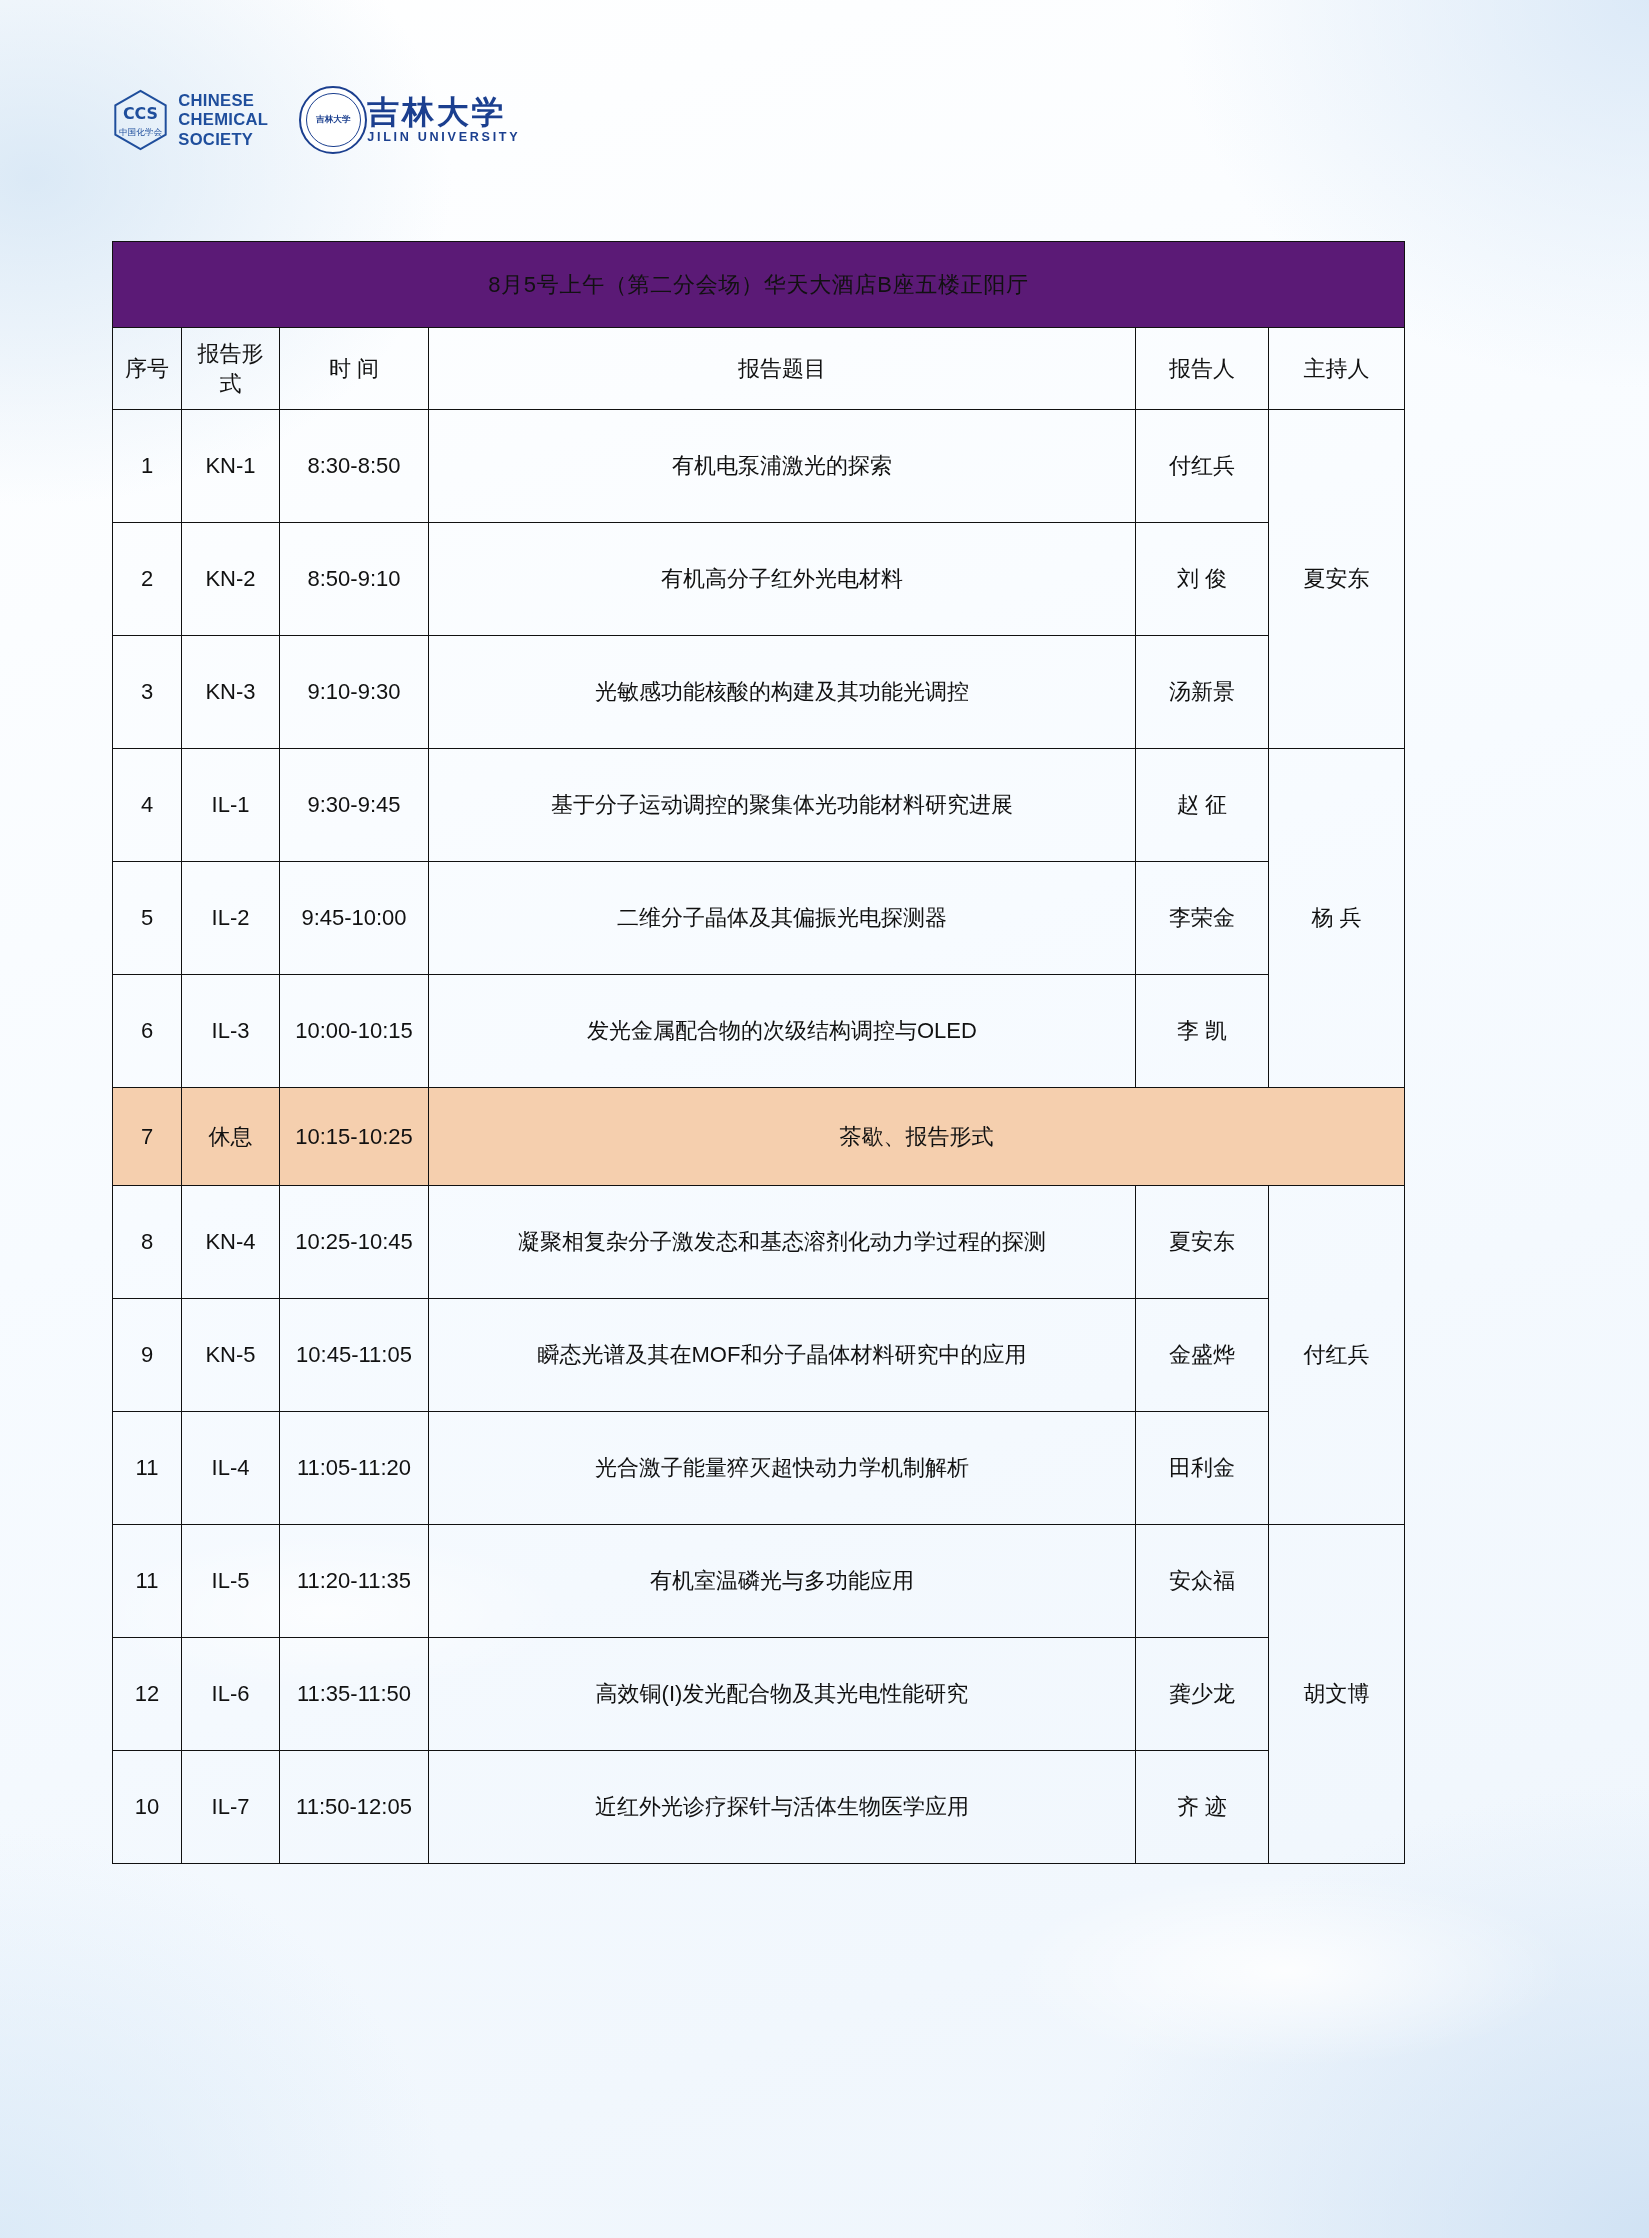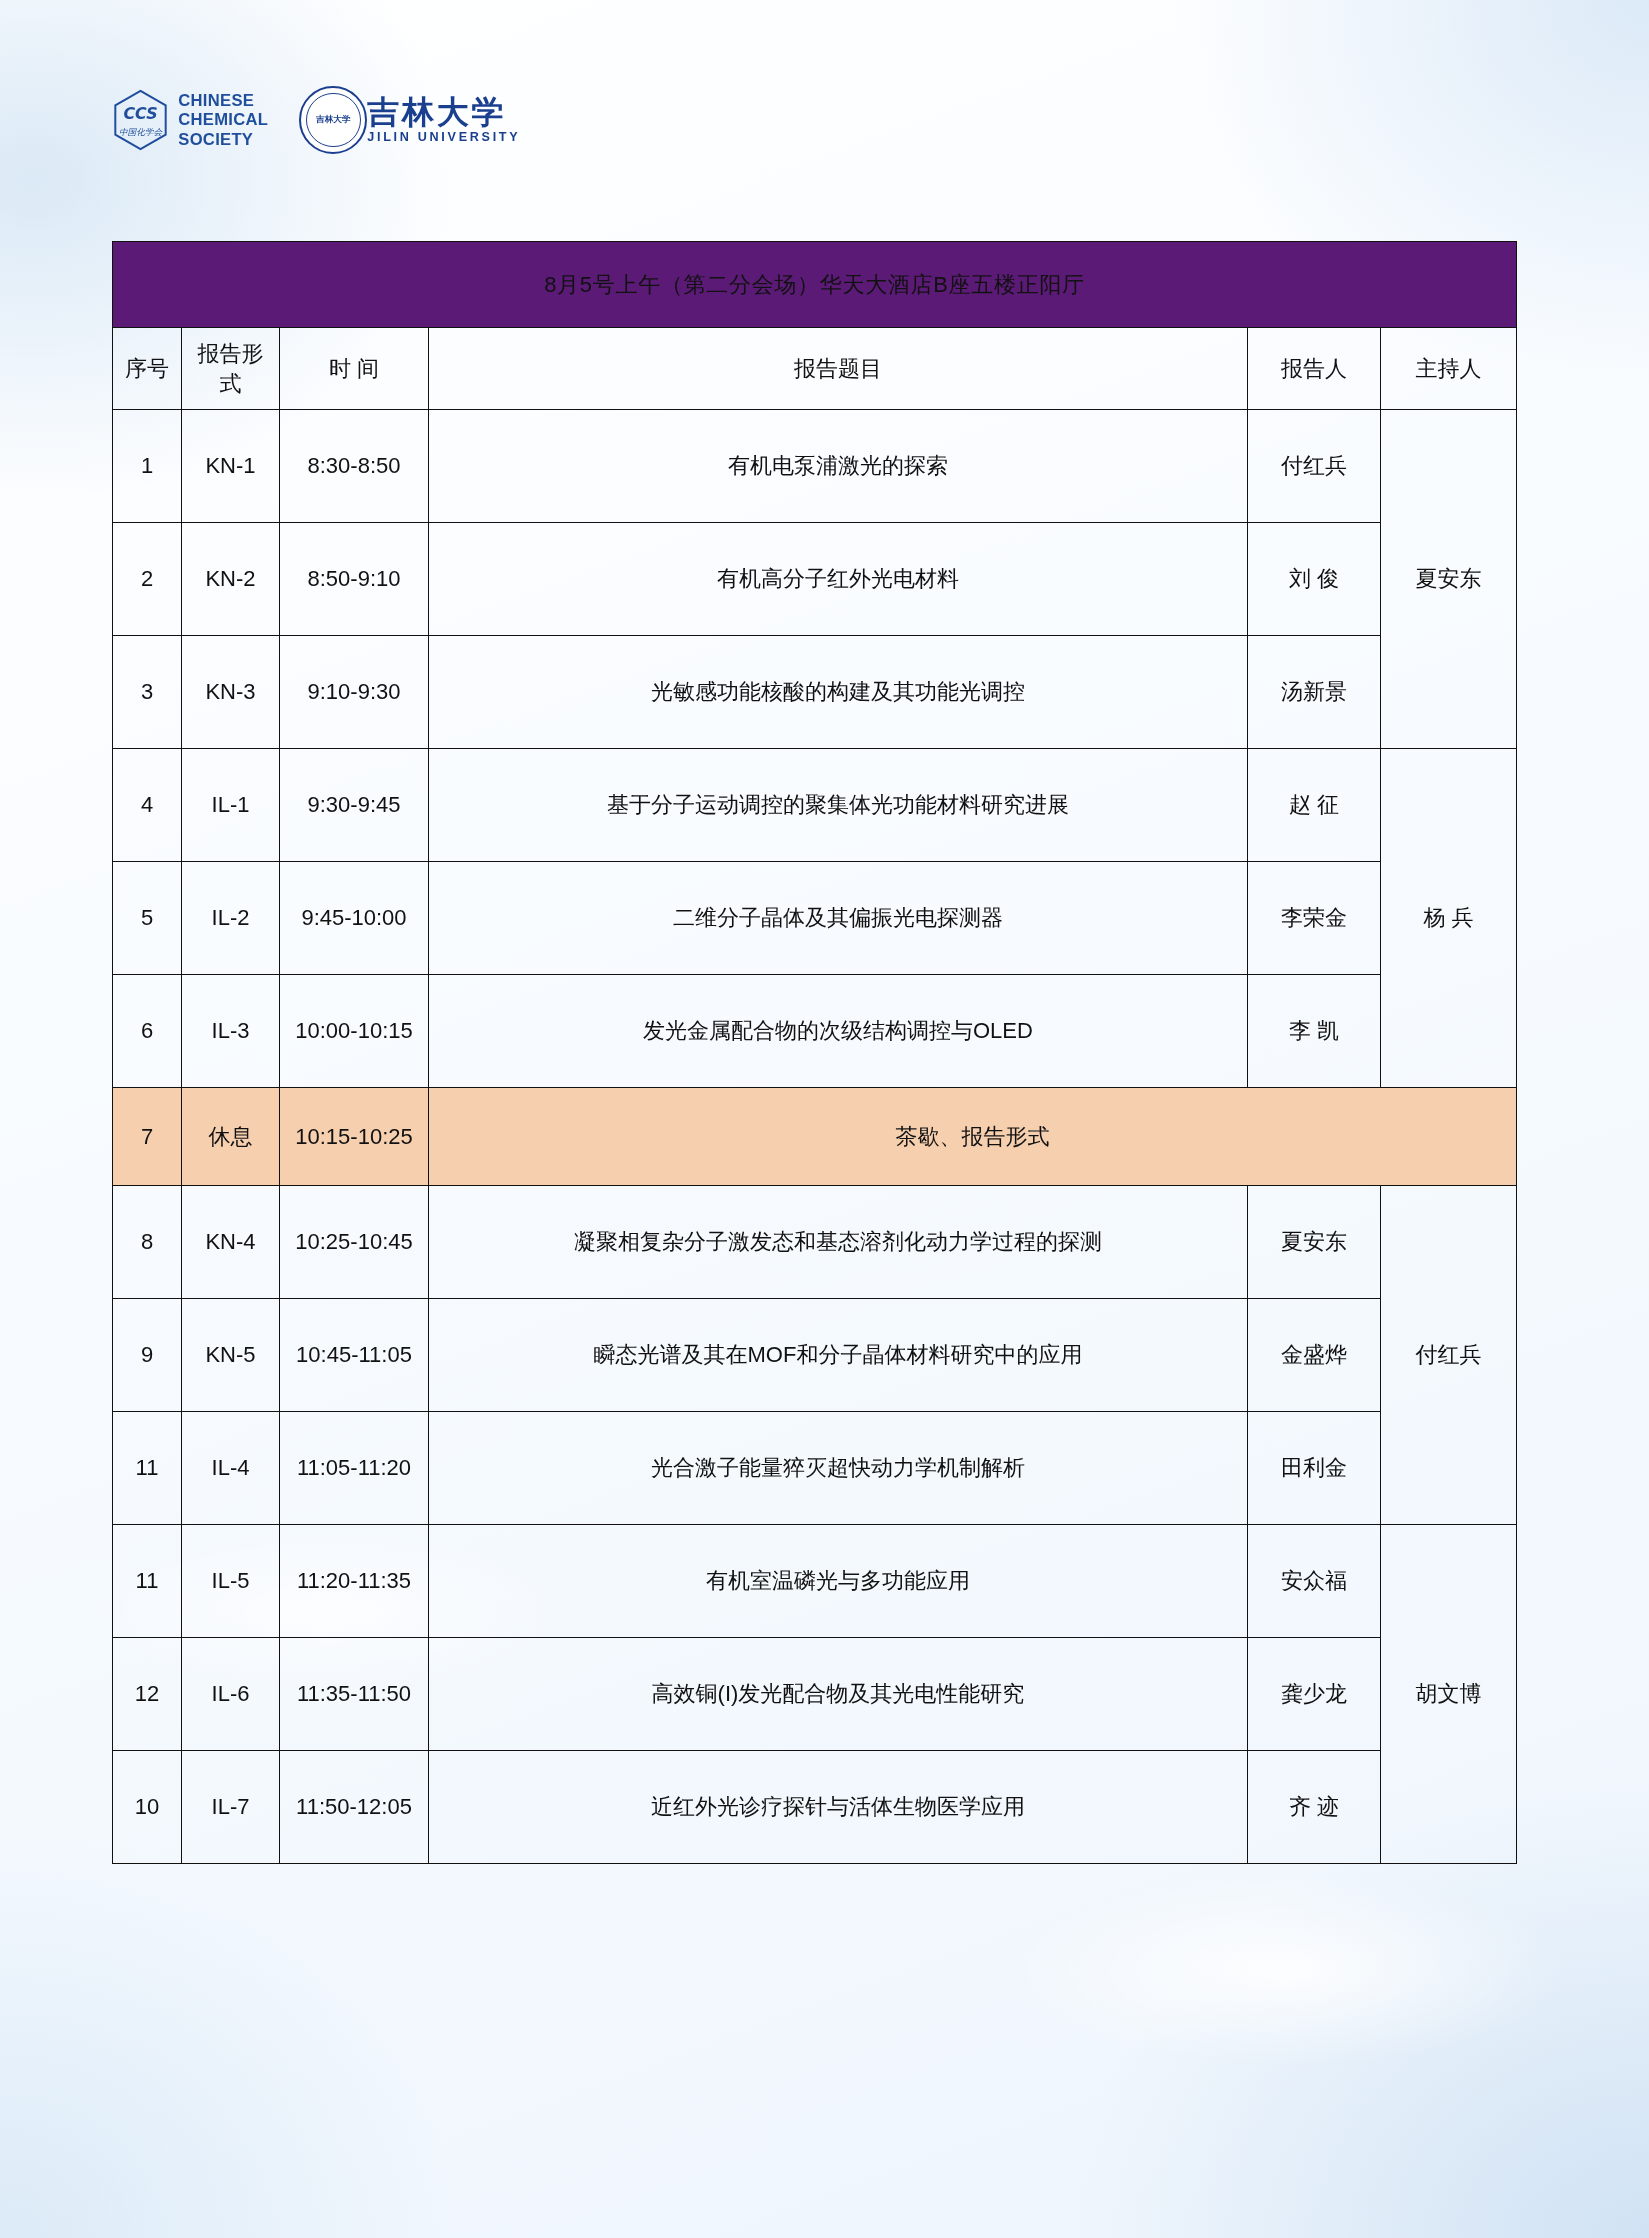--- a/index.html
+++ b/index.html
@@ -56,21 +56,20 @@
     align-items: center;
     gap: 9.3px;
   }
   .hexagon {
     width: 57px;
     height: 64px;
     position: relative;
     display: flex;
     align-items: center;
     justify-content: center;
-    font-style: italic;
   }
   .hexagon svg { display: block; }
   .ccs-text {
     line-height: 1.18;
     color: #1f4e9c;
     font-weight: bold;
     font-size: 16.6px;
     letter-spacing: 0.3px;
   }
   .ccs-text div { white-space: nowrap; }
@@ -176,21 +175,21 @@
     color: #1b3f8f;
     letter-spacing: 0.8px;
     font-weight: bold;
   }
 
   
   .table-wrap {
     position: absolute;
     top: 241px;
     left: 112px;
-    width: 1405px;
+    width: 1293px;
   }
   table.schedule {
     width: 100%;
     border-collapse: collapse;
     table-layout: fixed;
     background: transparent;
   }
   table.schedule td, table.schedule th {
     border: 1.3px solid #111111;
     text-align: center;

